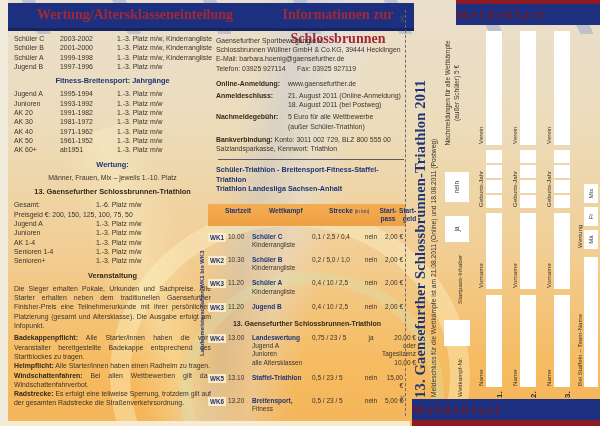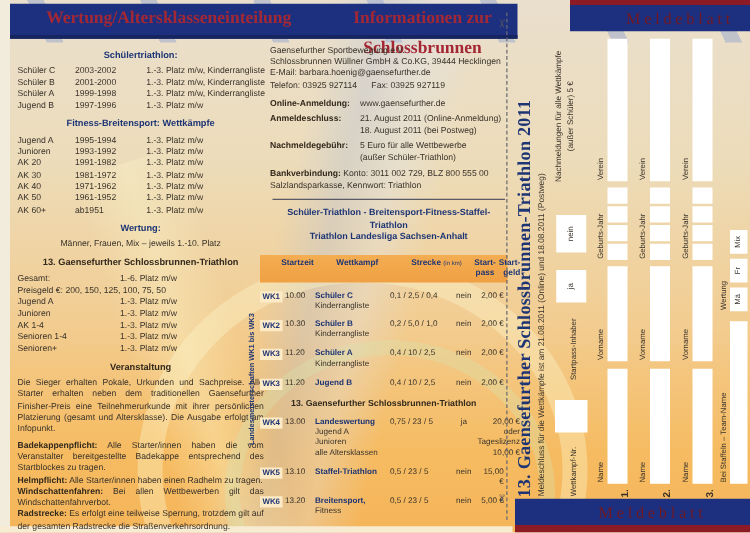--- a/index.html
+++ b/index.html
@@ -24,22 +24,22 @@
   
   .banner{position:absolute;left:8px;top:3px;width:406px;height:25px;background:#1d3080;
     border-bottom:3px solid #16255f;display:flex;}
   .bt{font-family:"Liberation Serif",serif;font-weight:bold;font-size:14px;color:#a42834;
     line-height:24px;text-align:center;margin-left:28px;}
   .bt-left{width:198px}.bt-mid{flex:1}
   .mb-top-red{position:absolute;left:456px;top:0;width:144px;height:4px;background:#8c1b26;}
   .mb-top{position:absolute;left:456px;top:4px;width:144px;height:21px;background:#1d3080;}
   .mb-bottom{position:absolute;left:412px;top:399px;width:188px;height:21px;background:#1d3080;}
   .mb-bottom-red{position:absolute;left:412px;top:420px;width:188px;height:6px;background:#8c1b26;}
-  .mb-text{display:block;font-family:"Liberation Serif",serif;font-weight:normal;font-size:13px;
-    letter-spacing:3px;color:#701822;text-align:center;line-height:21px;padding-left:32px;}
+  .mb-text{display:block;font-family:"Liberation Serif",serif;font-weight:bold;font-size:13px;
+    letter-spacing:3px;color:#701822;line-height:21px;}
 
   
   .lcol{position:absolute;left:14px;top:34px;width:197px;font-size:6.9px;line-height:9.3px;color:#3a332a;}
   .sect-h{font-weight:bold;text-align:center;font-size:7.4px;color:#1e3575;margin:5px 0 4px;}
   .sect-h.dark{color:#33291c;}
   .crow{display:flex;white-space:nowrap;}
   .c1{width:46px;flex:none}.c2{width:57px;flex:none}.c3{flex:1}
   .t1{width:82px;flex:none;white-space:nowrap}.t2{flex:1;white-space:nowrap}
   .center-line{text-align:center;margin:2px 0 2px;}
   .para{margin:3px 0;text-align:justify;}
@@ -50,21 +50,21 @@
   .mcol{position:absolute;left:216px;top:34px;width:190px;font-size:6.9px;line-height:9.2px;color:#3a332a;}
   .m-h{font-weight:bold;font-size:7.3px;color:#33291c;margin:4px 0 4px;}
   .pre{white-space:pre-line;}
   .contact{margin:2px 0 6px;}
   .def{display:flex;margin:3px 0;}
   .dl{width:72px;flex:none;font-weight:bold;color:#33291c;}
   .dv{flex:1;white-space:pre-line;}
   .bank{margin:4px 0;}
   .bank b{color:#33291c;}
   .mhr{border:none;border-top:1px solid #5a5a66;margin:6px 2px 5px;}
-  .liga{font-weight:bold;color:#1e3575;text-align:center;white-space:pre-line;
+  .liga{font-weight:bold;color:#1e3575;text-align:left;white-space:pre-line;
     font-size:7.2px;line-height:9.6px;margin:3px 0;}
 
   
   .sched{position:absolute;left:208px;top:204px;width:198px;font-size:6.5px;color:#3a332a;}
   .sh{display:flex;background:linear-gradient(180deg,#f4ad52,#efa043);color:#1e3575;
     font-weight:bold;font-size:6.6px;line-height:7.8px;padding:3px 0;}
   .h1{width:44px;padding-left:17px;flex:none}.h2{width:60px;flex:none}
   .h3{width:48px;flex:none;white-space:nowrap}.h4{width:22px;flex:none;white-space:pre-line;text-align:center}
   .h5{flex:1;white-space:pre-line;text-align:right;padding-right:3px}
   .unit{font-size:4.8px;font-weight:normal;}
@@ -134,21 +134,20 @@
   <div class="banner">
     <div class="bt bt-left">Wertung/Altersklasseneinteilung</div>
     <div class="bt bt-mid">Informationen zur Schlossbrunnen</div>
   </div>
   <div class="mb-top-red"></div>
   <div class="mb-top">
     <span class="mb-text">Meldeblatt</span>
   </div>
 
   <div class="lcol">
-    <div class="sect-h">Schülertriathlon:</div>
     <div>
 
     <div class="crow">
         <span class="c1">Schüler C</span>
         <span class="c2">2003-2002</span>
         <span class="c3">1.-3. Platz m/w, Kinderrangliste</span>
       </div>
         <div class="crow">
         <span class="c1">Schüler B</span>
         <span class="c2">2001-2000</span>
@@ -159,21 +158,21 @@
         <span class="c2">1999-1998</span>
         <span class="c3">1.-3. Platz m/w, Kinderrangliste</span>
       </div>
         <div class="crow">
         <span class="c1">Jugend B</span>
         <span class="c2">1997-1996</span>
         <span class="c3">1.-3. Platz m/w</span>
       </div>
       </div>
 
-    <div class="sect-h">Fitness-Breitensport: Wettkämpfe</div>
+    <div class="sect-h">Fitness-Breitensport: Jahrgänge</div>
     <div>
 
     <div class="crow">
         <span class="c1">Jugend A</span>
         <span class="c2">1995-1994</span>
         <span class="c3">1.-3. Platz m/w</span>
       </div>
         <div class="crow">
         <span class="c1">Junioren</span>
         <span class="c2">1993-1992</span>

